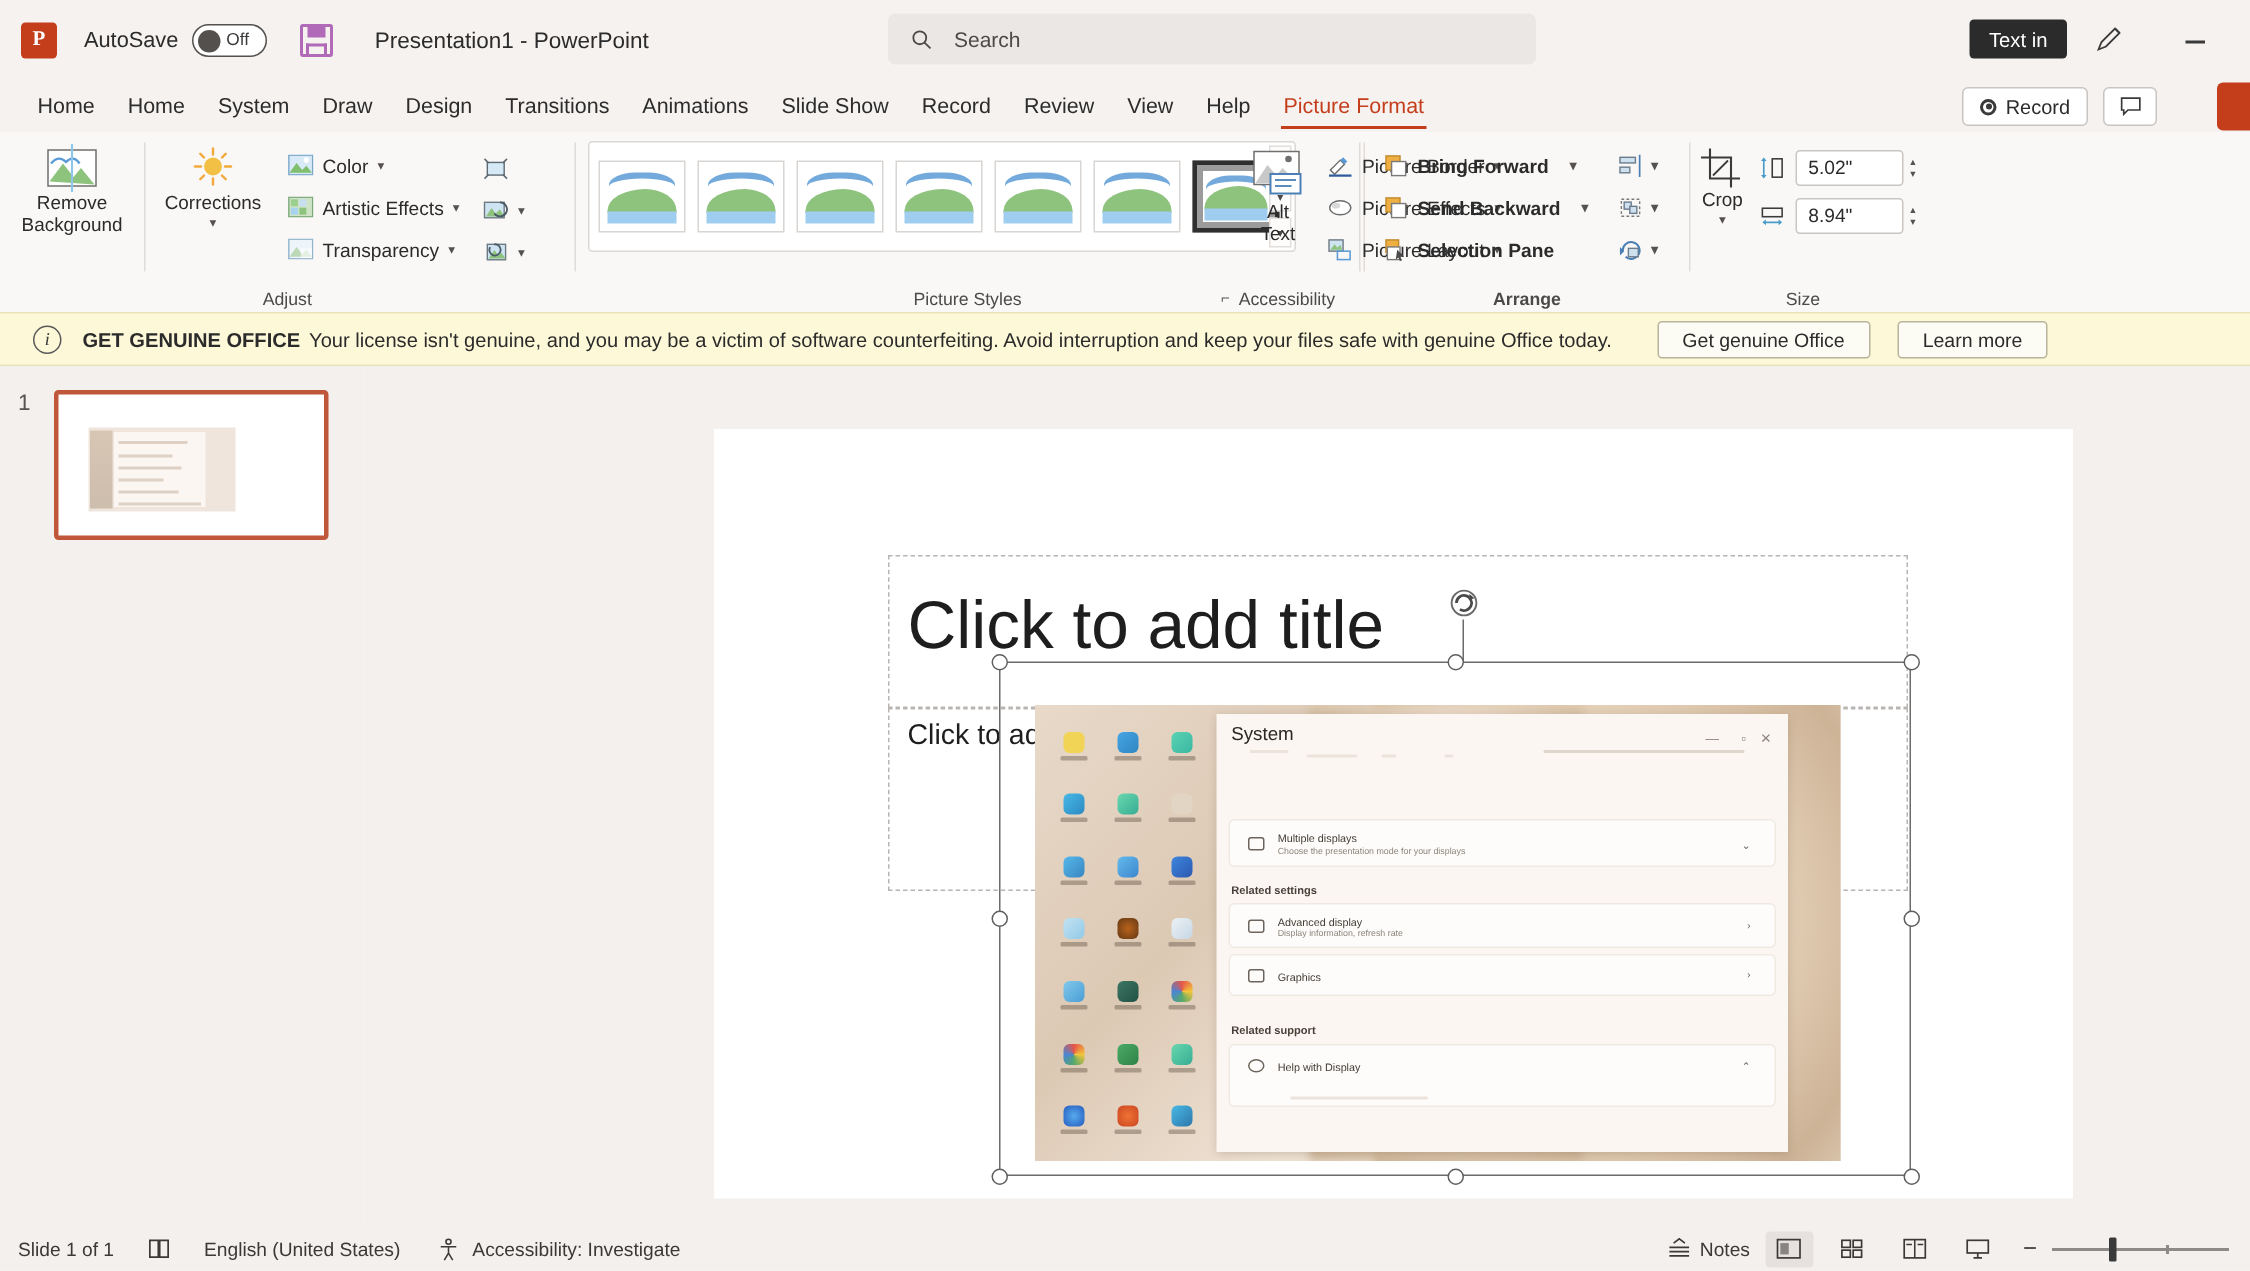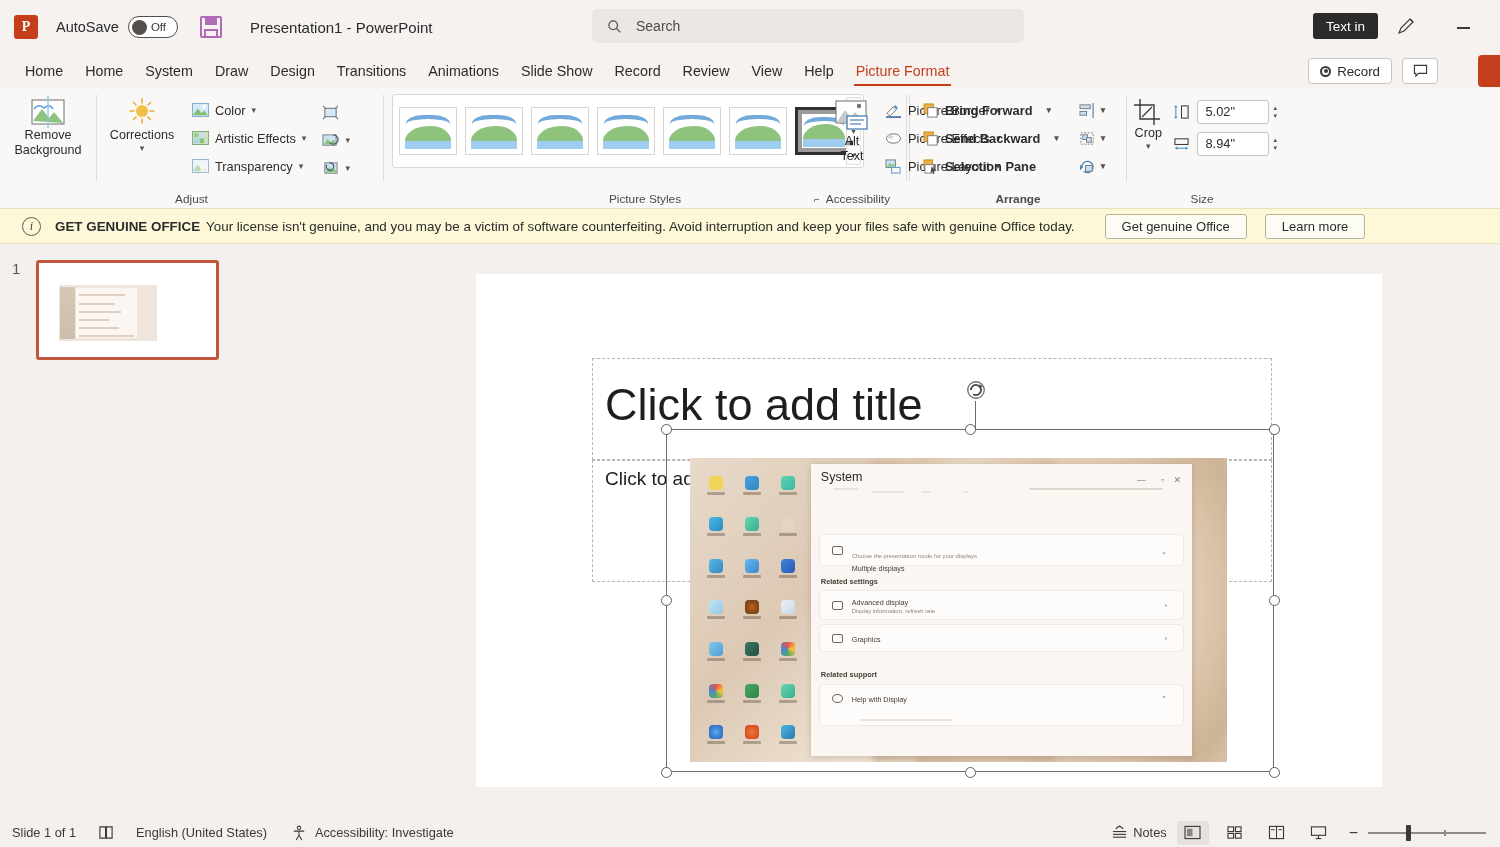--- a/index.html
+++ b/index.html
@@ -238,21 +238,21 @@
   }
   .tickmark { position: absolute; background: #8a8784; }
   .ticklbl { position: absolute; font-size: 9.5px; color: #5c5a58; }
 
   
   .canvasarea {
     position: absolute; top: 244px; left: 243px; right: 0; bottom: 29px;
     background: #f3f0ee;
   }
   .slide {
-    position: absolute; left: 233px; top: 30px; width: 906px; height: 513px;
+    position: absolute; left: 233px; top: 42px; width: 906px; height: 513px;
     background: #fff;
   }
   .ph-title {
     position: absolute; left: 116px; top: 84px; width: 680px; height: 102px;
     border: 1px dashed #b9b5b2;
   }
   .ph-title .txt {
     position: absolute; left: 12px; top: 20px; font-size: 45px; color: #1e1e1e;
     font-family: "Liberation Sans", sans-serif; white-space: nowrap;
   }
@@ -1039,21 +1039,21 @@
 
           <div class="faint" style="left:22px;top:24px;width:26px;"></div>
           <div class="faint" style="left:60px;top:27px;width:34px;"></div>
           <div class="faint" style="left:110px;top:27px;width:10px;"></div>
           <div class="faint" style="left:152px;top:27px;width:6px;"></div>
           <div class="faint" style="left:218px;top:24px;width:134px;background:#dfd6cd;"></div>
 
 
           <div class="card" style="top:70px;height:32px;">
             <svg class="row-ic" style="top:11px;" viewBox="0 0 11 9"></svg>
-            <div class="row-t" style="top:7px;margin-top:22px;">Multiple displays</div>
+            <div class="row-t" style="top:7px;">Multiple displays</div>
             <div class="row-s" style="top:18px;">Choose the presentation mode for your displays</div>
             <div class="rowchev" style="top:13px;">⌄</div>
           </div>
 
           <div class="sect" style="top:113px;">Related settings</div>
 
           <div class="card" style="top:160px;height:28px;">
             <svg class="row-ic" style="top:9px;" viewBox="0 0 11 9"></svg>
             <div class="row-t" style="top:10px;">Graphics</div>
             <div class="rowchev" style="top:10px;">›</div>

